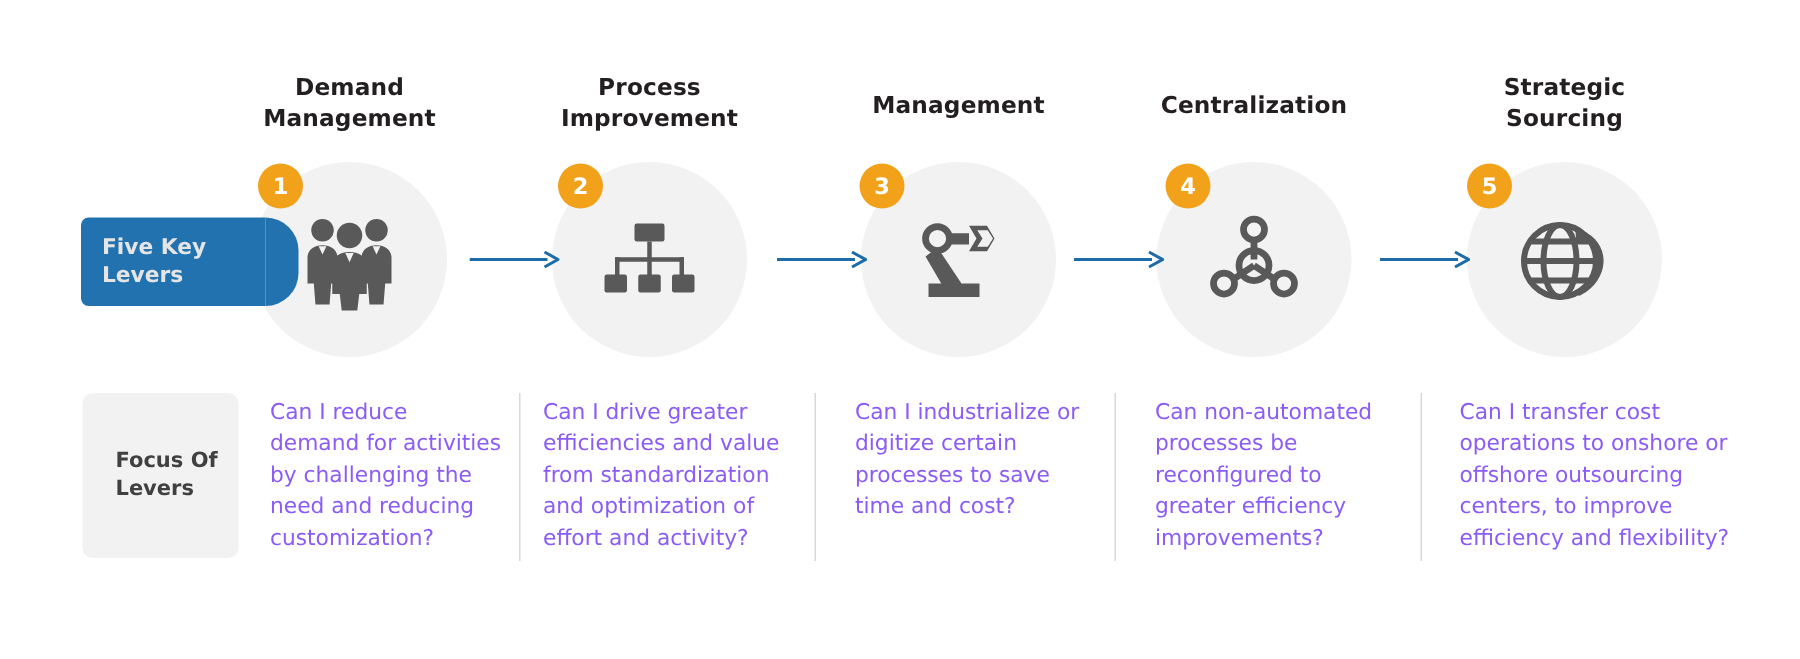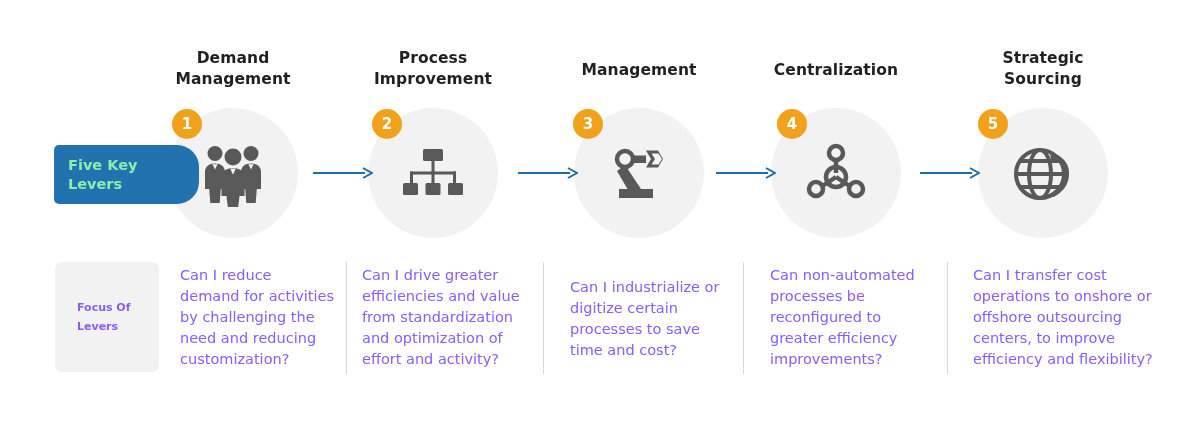--- a/index.html
+++ b/index.html
@@ -99,44 +99,44 @@
     left: 100%;
     top: 0;
     width: 22px;
     height: 59px;
     background: #2272b0;
     border-radius: 0 22px 22px 0;
   }
   .levers-banner-label {
     position: relative;
     z-index: 2;
-    color: #86efac;
+    color: #e5e5e5;
     font-weight: bold;
     font-size: 14.5px;
     line-height: 19px;
     padding-left: 14px;
     white-space: pre-line;
   }
 
   
   .focus-box {
     position: absolute;
     left: 55px;
     top: 262px;
     width: 104px;
     height: 110px;
     background: #f2f2f2;
     border-radius: 7px;
     display: flex;
     align-items: center;
   }
   .focus-box-label {
-    color: #8b5cf6;
-    font-weight: bold;
-    font-size: 11px;
+    color: #404040;
+    font-weight: bold;
+    font-size: 14px;
     line-height: 19px;
     padding-left: 22px;
     white-space: pre-line;
   }
 
   
   .focus-col {
     position: absolute;
     top: 265px;
     font-size: 14.5px;
@@ -278,21 +278,21 @@
     <span class="focus-box-label">Focus Of
 Levers</span>
   </div>
 
   <div class="focus-col" style="left:180px; width:155px;">Can I reduce demand for activities by challenging the need and reducing customization?</div>
   <div class="focus-divider" style="left:346px;"></div>
 
   <div class="focus-col" style="left:362px; width:165px;">Can I drive greater efficiencies and value from standardization and optimization of effort and activity?</div>
   <div class="focus-divider" style="left:543px;"></div>
 
-  <div class="focus-col" style="left:570px; width:150px;margin-top:12px;">Can I industrialize or digitize certain processes to save time and cost?</div>
+  <div class="focus-col" style="left:570px; width:150px;">Can I industrialize or digitize certain processes to save time and cost?</div>
   <div class="focus-divider" style="left:743px;"></div>
 
   <div class="focus-col" style="left:770px; width:160px;">Can non-automated processes be reconfigured to greater efficiency improvements?</div>
   <div class="focus-divider" style="left:947px;"></div>
 
   <div class="focus-col" style="left:973px; width:185px;">Can I transfer cost operations to onshore or offshore outsourcing centers, to improve efficiency and flexibility?</div>
 
 </div>
 
 </body></html>

